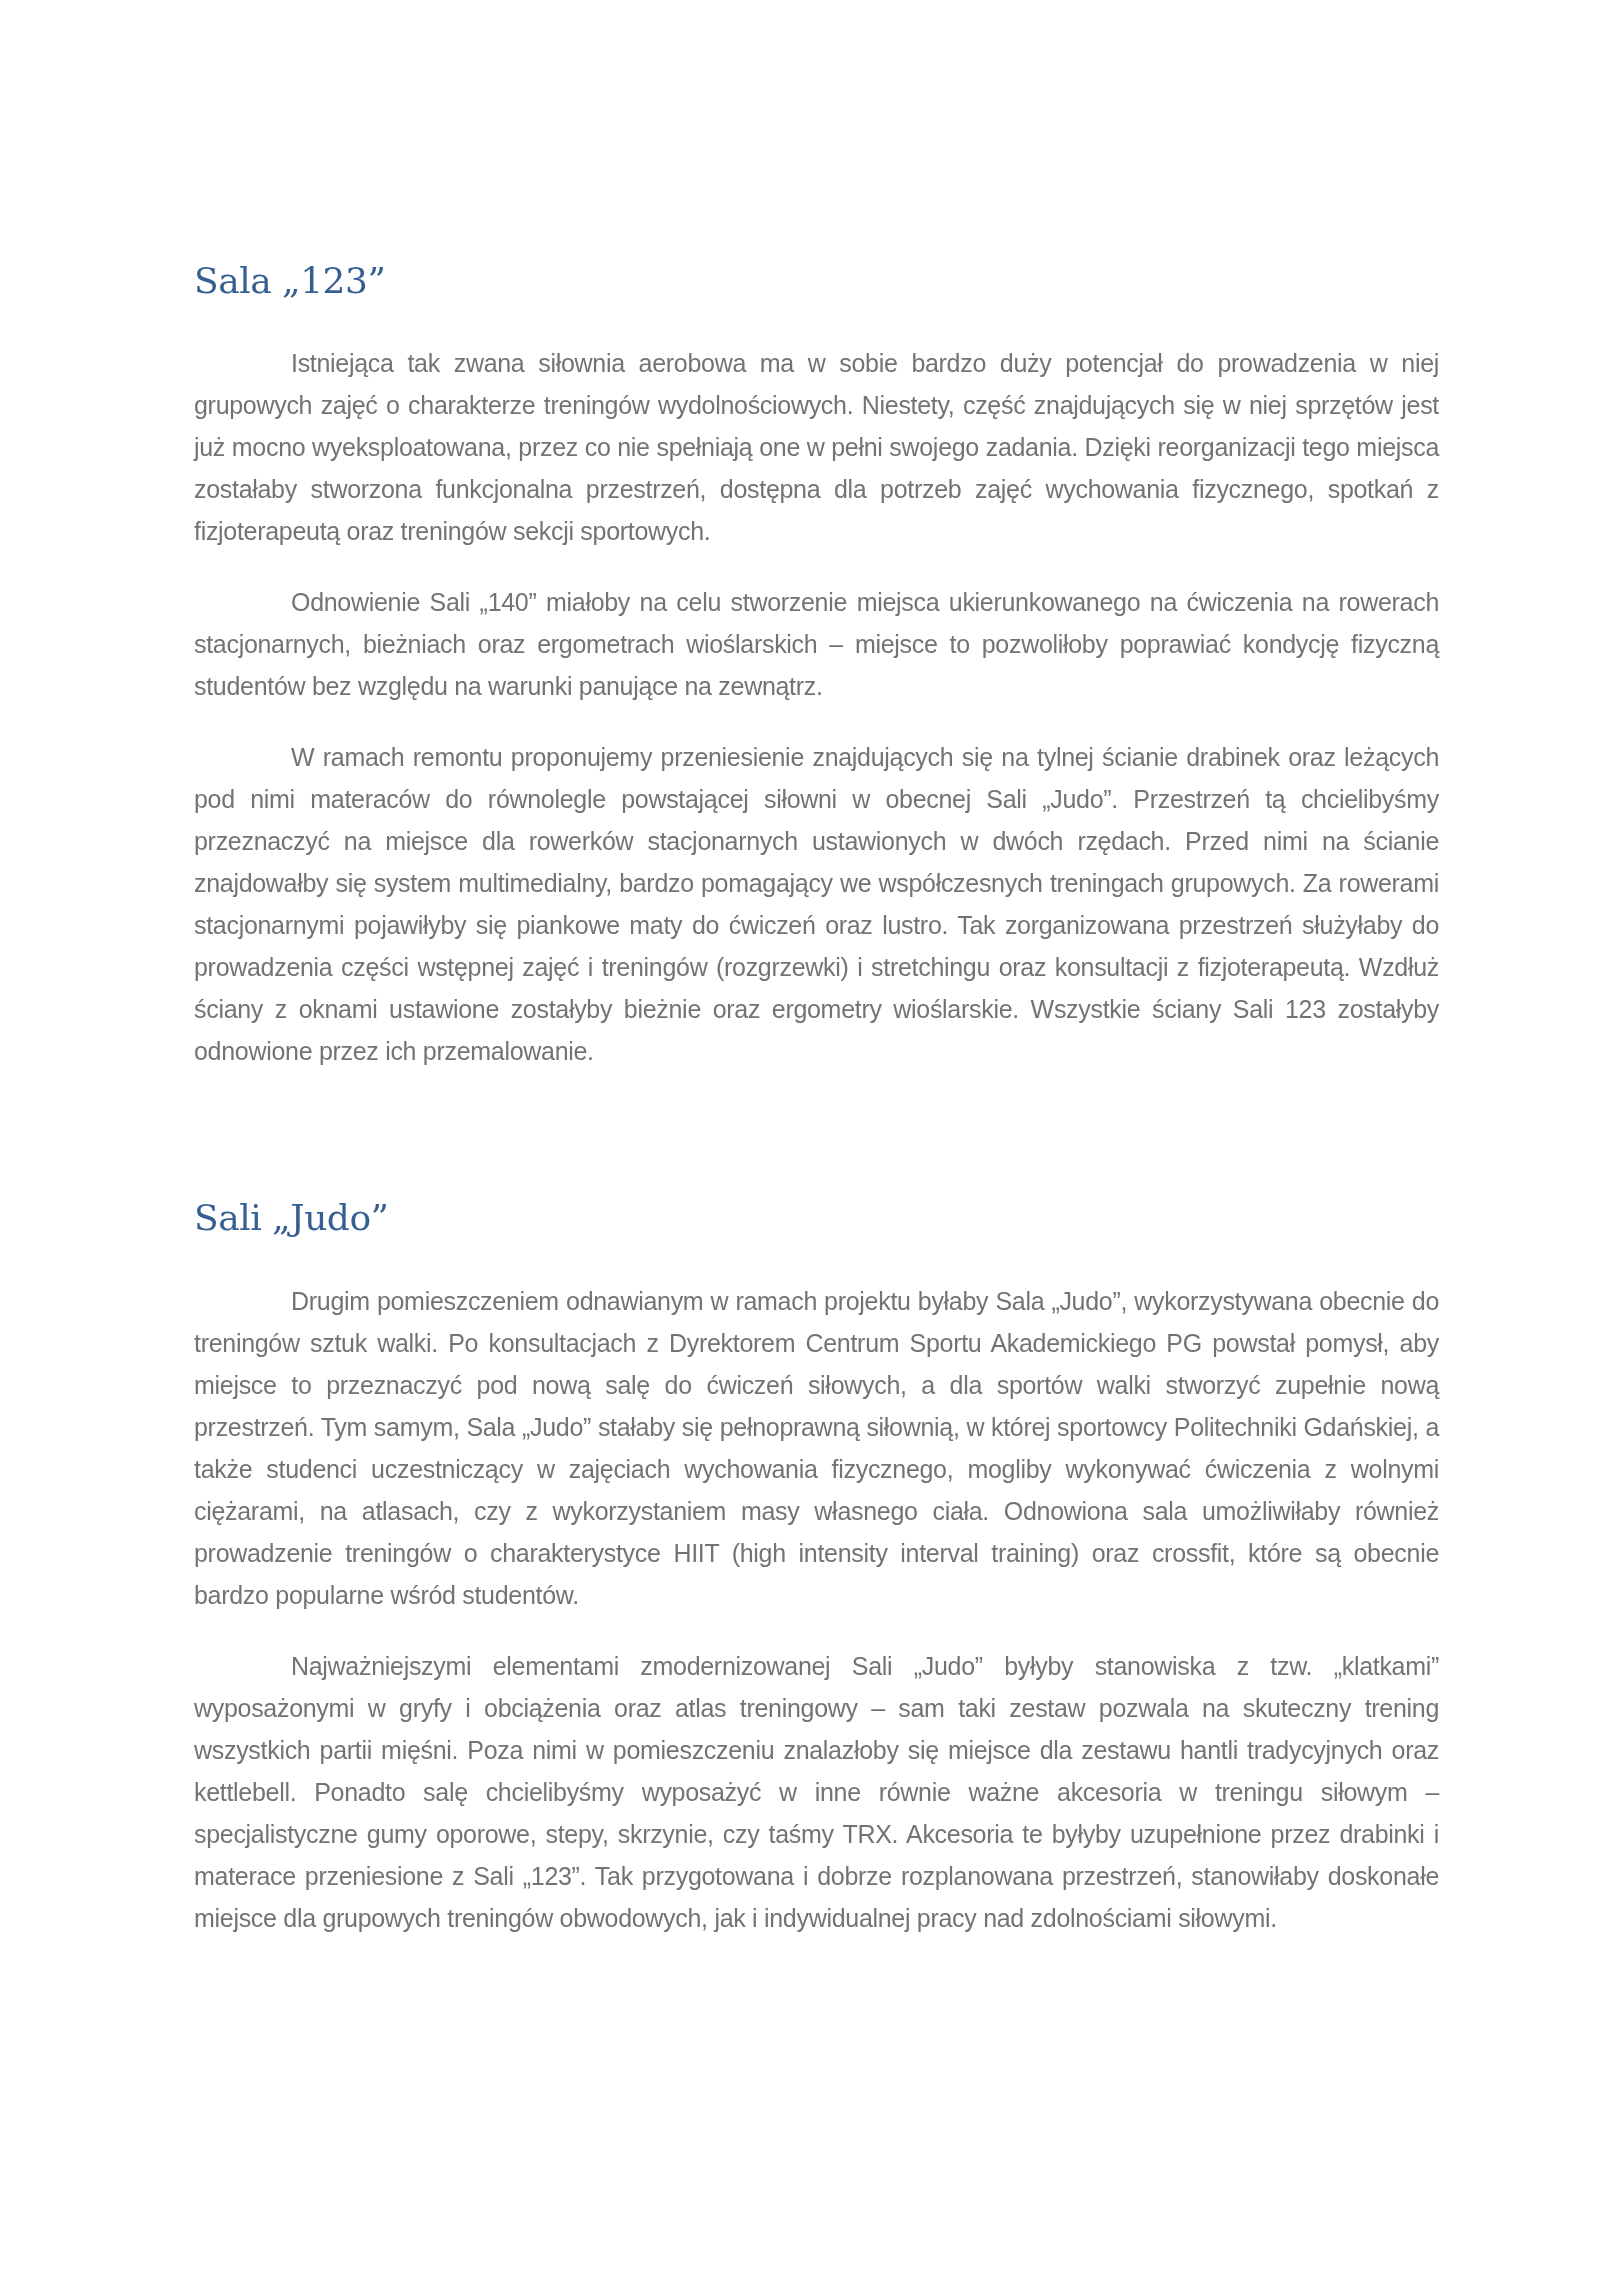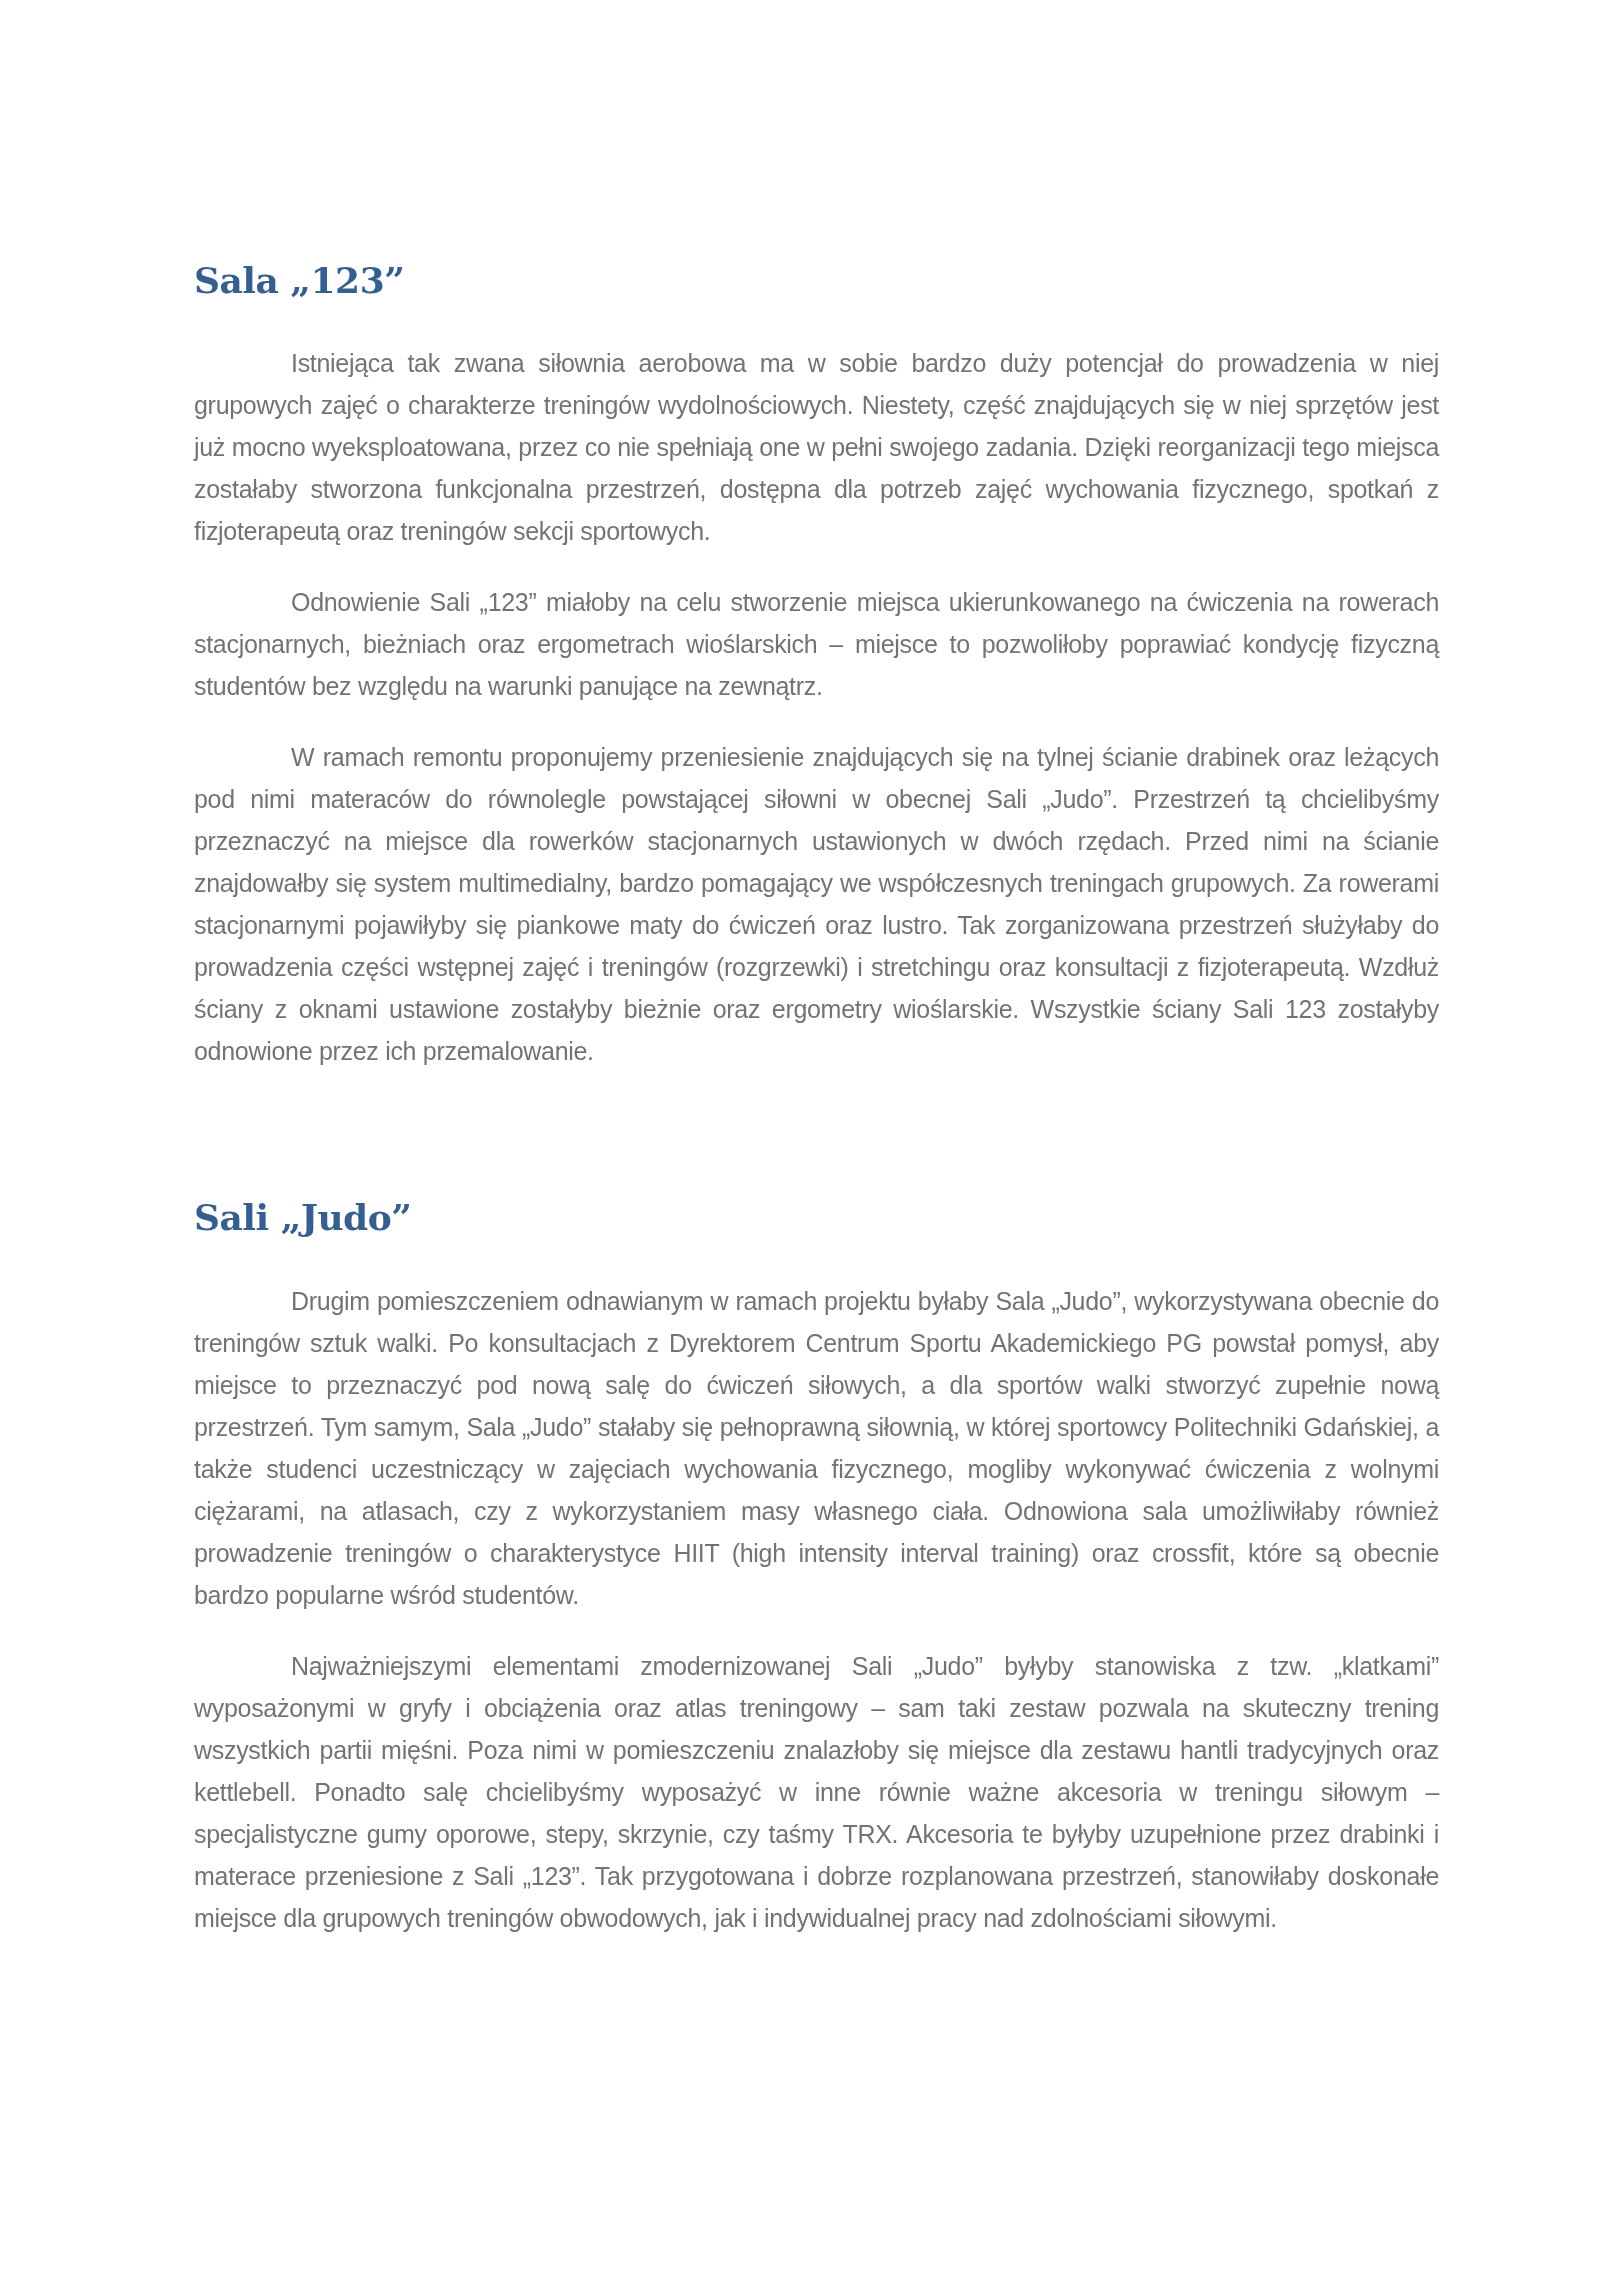--- a/index.html
+++ b/index.html
@@ -14,21 +14,21 @@
       overflow: hidden;
     }
     .page {
       position: absolute;
       left: 194px;
       top: 0;
       width: 1245px;
     }
     .heading {
       font-family: "DejaVu Serif", "Liberation Serif", serif;
-      font-weight: bold;
+      font-weight: normal;
       color: #365f91;
       font-size: 36px;
       line-height: 47px;
       margin: 0;
       position: absolute;
       left: 0;
       letter-spacing: -0.5px;
     }
     .h1 { top: 257px; }
     .h2 { top: 1194px; }
@@ -53,21 +53,21 @@
   </style>
 </head>
 <body>
 
 <div class="page">
 
   <h1 class="heading h1">Sala „123”</h1>
 
   <div class="section s1">
     <p class="para">Istniejąca tak zwana siłownia aerobowa ma w sobie bardzo duży potencjał do prowadzenia w niej grupowych zajęć o charakterze treningów wydolnościowych. Niestety, część znajdujących się w niej sprzętów jest już mocno wyeksploatowana, przez co nie spełniają one w pełni swojego zadania. Dzięki reorganizacji tego miejsca zostałaby stworzona funkcjonalna przestrzeń, dostępna dla potrzeb zajęć wychowania fizycznego, spotkań z fizjoterapeutą oraz treningów sekcji sportowych.</p>
-    <p class="para">Odnowienie Sali „123” miałoby na celu stworzenie miejsca ukierunkowanego na ćwiczenia na rowerach stacjonarnych, bieżniach oraz ergometrach wioślarskich – miejsce to pozwoliłoby poprawiać kondycję fizyczną studentów bez względu na warunki panujące na zewnątrz.</p>
+    <p class="para">Odnowienie Sali „140” miałoby na celu stworzenie miejsca ukierunkowanego na ćwiczenia na rowerach stacjonarnych, bieżniach oraz ergometrach wioślarskich – miejsce to pozwoliłoby poprawiać kondycję fizyczną studentów bez względu na warunki panujące na zewnątrz.</p>
     <p class="para">W ramach remontu proponujemy przeniesienie znajdujących się na tylnej ścianie drabinek oraz leżących pod nimi materaców do równolegle powstającej siłowni w obecnej Sali „Judo”. Przestrzeń tą chcielibyśmy przeznaczyć na miejsce dla rowerków stacjonarnych ustawionych w dwóch rzędach. Przed nimi na ścianie znajdowałby się system multimedialny, bardzo pomagający we współczesnych treningach grupowych. Za rowerami stacjonarnymi pojawiłyby się piankowe maty do ćwiczeń oraz lustro. Tak zorganizowana przestrzeń służyłaby do prowadzenia części wstępnej zajęć  i treningów (rozgrzewki) i stretchingu oraz konsultacji z fizjoterapeutą. Wzdłuż ściany z oknami ustawione zostałyby bieżnie oraz ergometry wioślarskie. Wszystkie ściany Sali 123 zostałyby odnowione przez ich przemalowanie.</p>
   </div>
 
   <h1 class="heading h2">Sali „Judo”</h1>
 
   <div class="section s2">
     <p class="para">Drugim pomieszczeniem odnawianym w ramach projektu byłaby Sala „Judo”, wykorzystywana obecnie do treningów sztuk walki. Po konsultacjach z Dyrektorem Centrum Sportu Akademickiego PG powstał pomysł, aby miejsce to przeznaczyć pod nową salę do ćwiczeń siłowych, a dla sportów walki stworzyć zupełnie nową przestrzeń. Tym samym, Sala „Judo” stałaby się pełnoprawną siłownią, w której sportowcy Politechniki Gdańskiej, a także studenci uczestniczący w zajęciach wychowania fizycznego, mogliby wykonywać ćwiczenia z wolnymi ciężarami, na atlasach, czy z wykorzystaniem masy własnego ciała. Odnowiona sala umożliwiłaby również prowadzenie treningów o charakterystyce HIIT (high intensity interval training) oraz crossfit, które są obecnie bardzo popularne wśród studentów.</p>
     <p class="para">Najważniejszymi elementami zmodernizowanej Sali „Judo” byłyby stanowiska z tzw. „klatkami” wyposażonymi w gryfy i obciążenia oraz atlas treningowy – sam taki zestaw pozwala na skuteczny trening wszystkich partii mięśni. Poza nimi w pomieszczeniu znalazłoby się miejsce dla zestawu hantli tradycyjnych oraz kettlebell. Ponadto salę chcielibyśmy wyposażyć w inne równie ważne akcesoria w treningu siłowym – specjalistyczne gumy oporowe, stepy, skrzynie, czy taśmy TRX. Akcesoria te byłyby uzupełnione przez drabinki i materace przeniesione z Sali „123”. Tak przygotowana i dobrze rozplanowana przestrzeń, stanowiłaby doskonałe miejsce dla grupowych treningów obwodowych, jak i indywidualnej pracy nad zdolnościami siłowymi.</p>
   </div>
 

